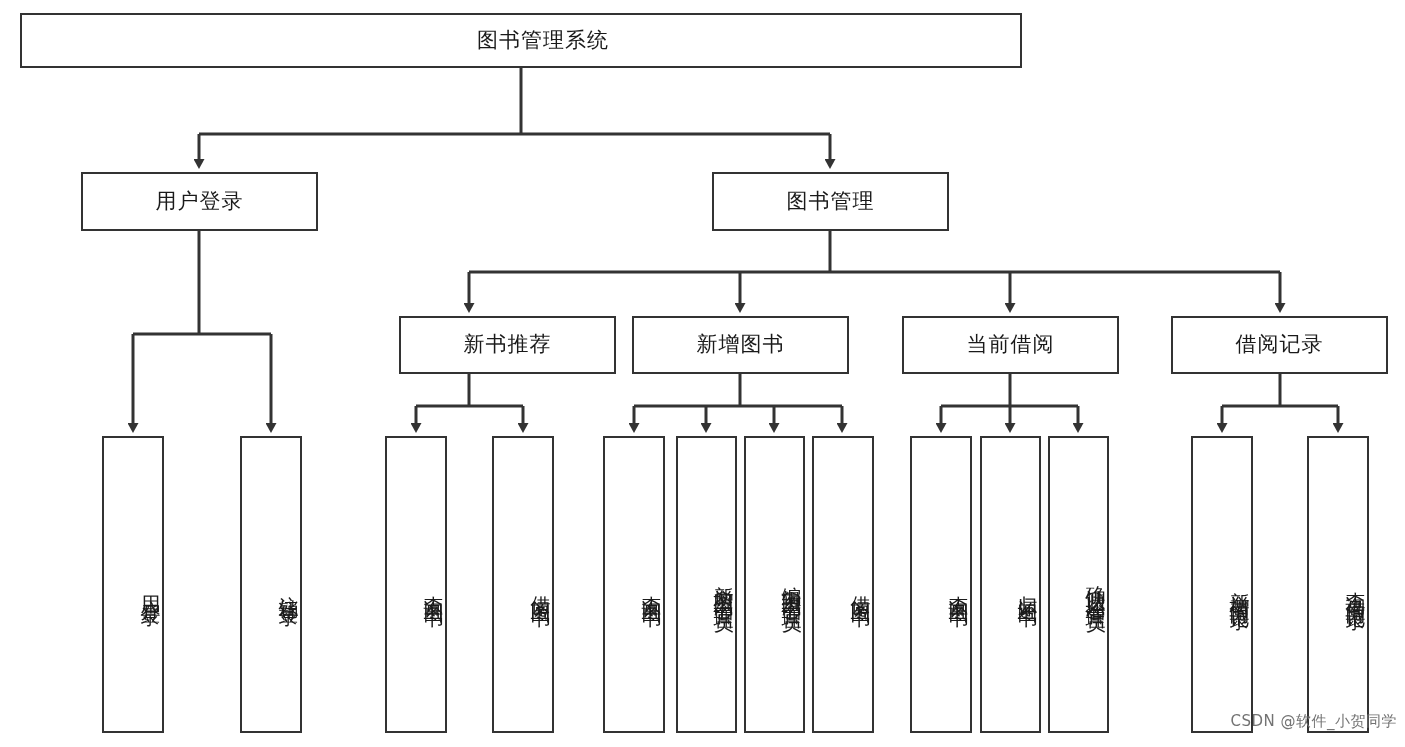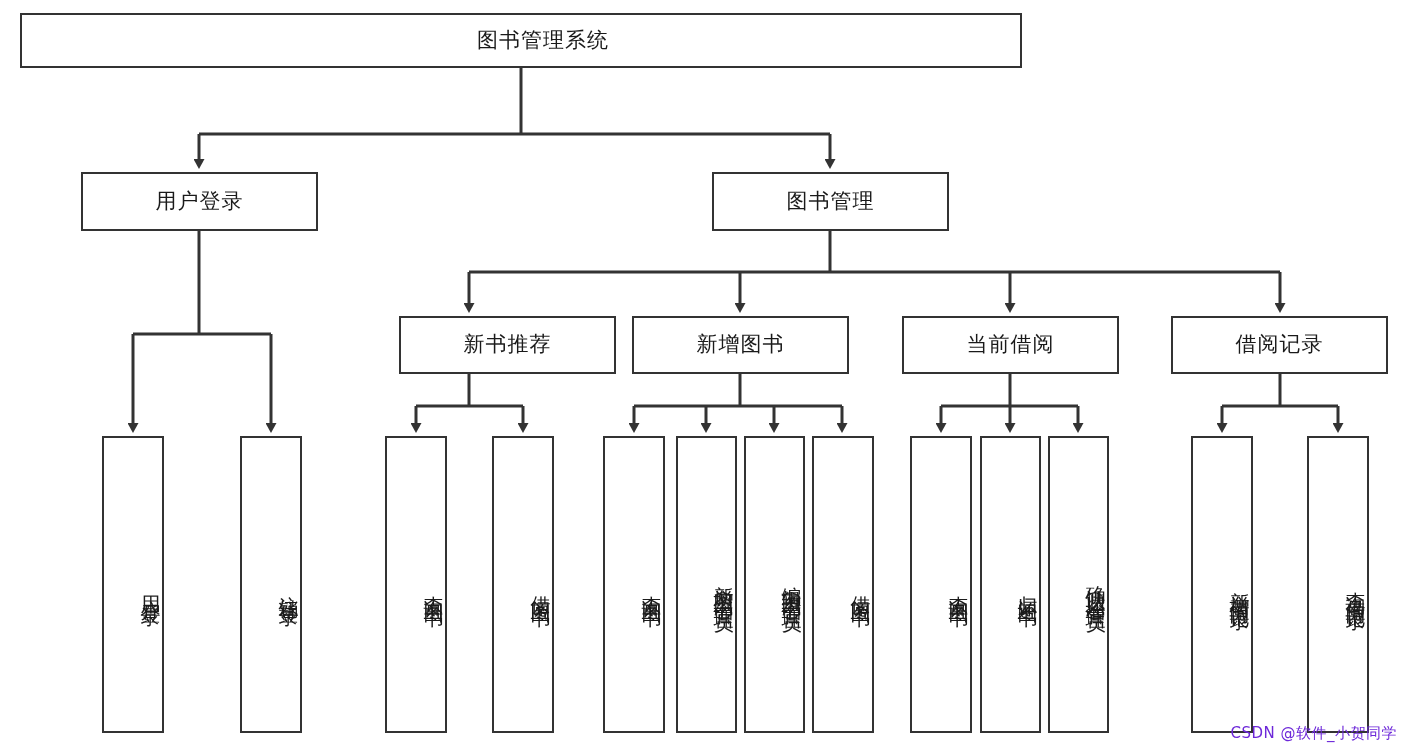--- a/index.html
+++ b/index.html
@@ -52,23 +52,23 @@
     justify-content: center;
   }
   .node.vert .vtext {
     writing-mode: vertical-rl;
     text-orientation: upright;
     white-space: nowrap;
   }
   #watermark {
     position: absolute;
     right: 8px;
-    bottom: 4px;
+    bottom: 16px;
     font-size: 15px;
-    color: #6d28d9;
+    color: #737373;
     letter-spacing: 0.5px;
     user-select: none;
   }
 </style>
 </head>
 <body>
 
 <div id="diagram-canvas">
 
   <svg class="edges" viewBox="0 0 1405 747">

